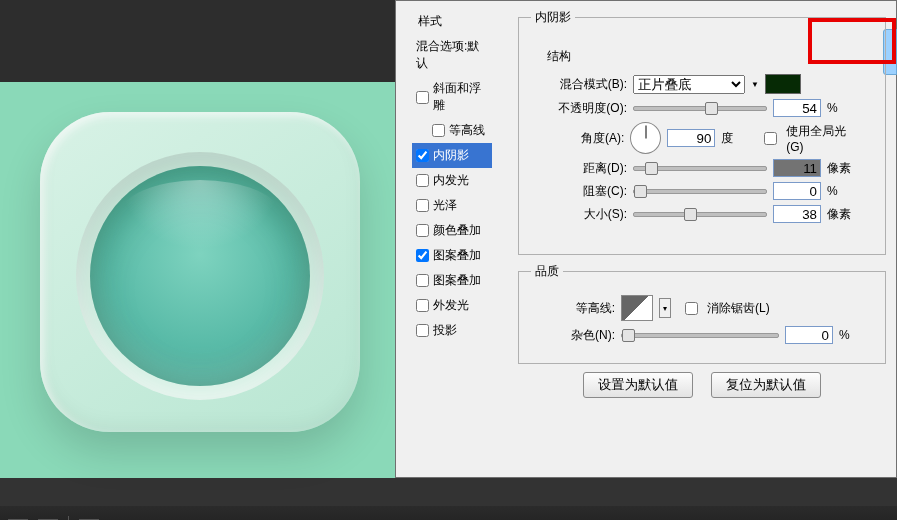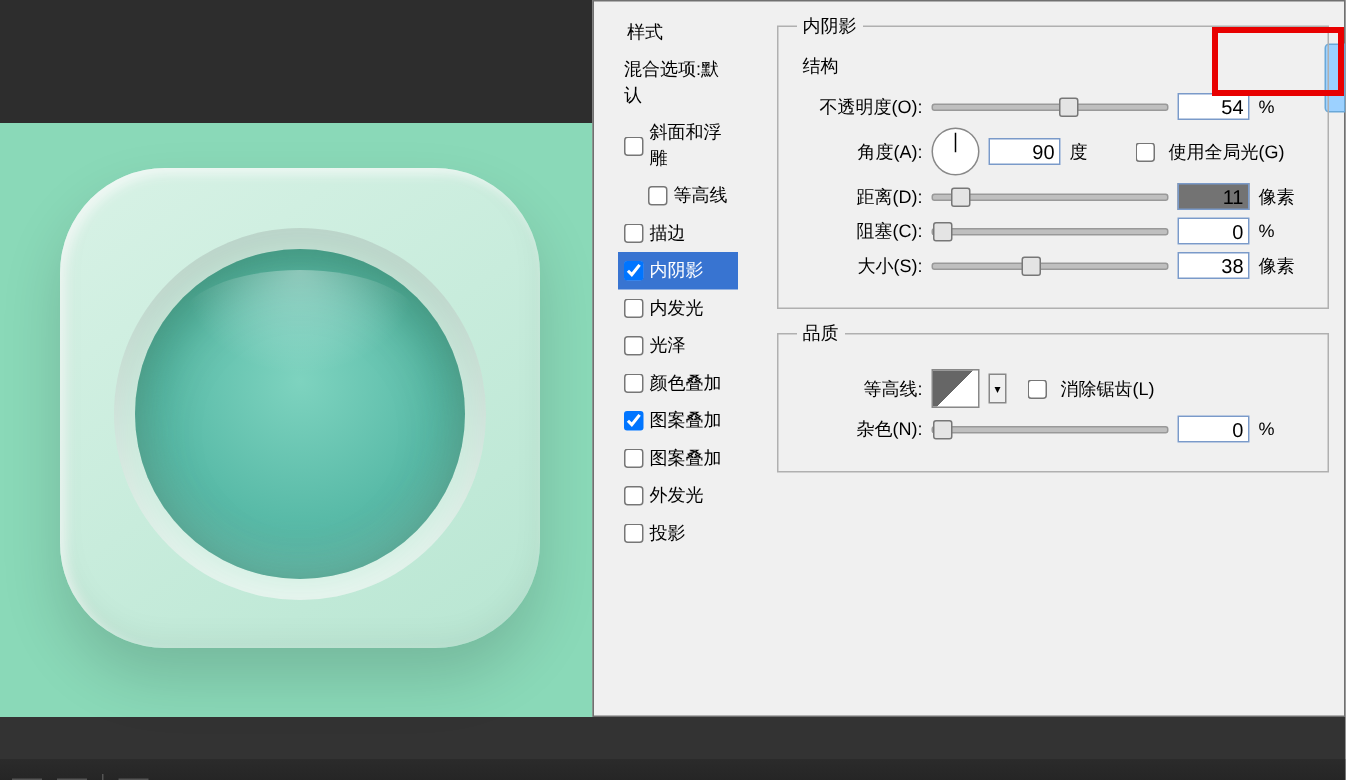--- a/index.html
+++ b/index.html
@@ -63,24 +63,20 @@
         </div>
       <div id="style-items">
           <div class="style-row">
             <input type="checkbox" style="">
             <span>斜面和浮雕</span>
           </div>
           <div class="style-row ind">
             <input type="checkbox" style="">
             <span>等高线</span>
           </div>
-          <div class="style-row">
-            <input type="checkbox" style="">
-            <span>描边</span>
-          </div>
           <div class="style-row sel">
             <input type="checkbox" checked="" style="">
             <span>内阴影</span>
           </div>
           <div class="style-row">
             <input type="checkbox" style="">
             <span>内发光</span>
           </div>
           <div class="style-row">
             <input type="checkbox" style="">
@@ -105,22 +101,28 @@
           <div class="style-row">
             <input type="checkbox" style="">
             <span>投影</span>
           </div>
         </div>
     </div>
     <div class="opts-col">
       <div class="redbox"></div>
       <fieldset>
         <legend>内阴影</legend>
-        <fieldset style="border:none;padding:0;margin:0">
+        <fieldset style="border:none;padding:0;margin:12px">
           <legend style="font-size:12px;color:#000;margin-bottom:4px">结构</legend>
+          <div class="row">
+            <span class="lbl">混合模式(B):</span>
+            <select style="width:112px"><option>正片叠底</option></select>
+            <span style="font-size:8px">▼</span>
+            <div class="swatch"></div>
+          </div>
           <div class="row">
             <span class="lbl">不透明度(O):</span>
             <div class="slider sl-54"></div>
             <input class="num" value="54" style="">
             <span class="unit">%</span>
           </div>
           <div class="row">
             <span class="lbl">角度(A):</span>
             <div class="angle"></div>
             <input class="num" value="90" style="">
@@ -157,20 +159,24 @@
           <input type="checkbox" style="margin-left: 8px;">
           <span>消除锯齿(L)</span>
         </div>
         <div class="row">
           <span class="lbl">杂色(N):</span>
           <div class="slider sl-0"></div>
           <input class="num" value="0" style="">
           <span class="unit">%</span>
         </div>
       </fieldset>
+      <div class="btnrow">
+        <button class="btn">设置为默认值</button>
+        <button class="btn">复位为默认值</button>
+      </div>
     </div>
   </div>
 </div>
 
 <div class="bottombar">
   <div class="bb-ico"></div>
   <div class="bb-ico"></div>
   <div class="bb-sep"></div>
   <div class="bb-ico"></div>
   <div style="flex:1"></div>

